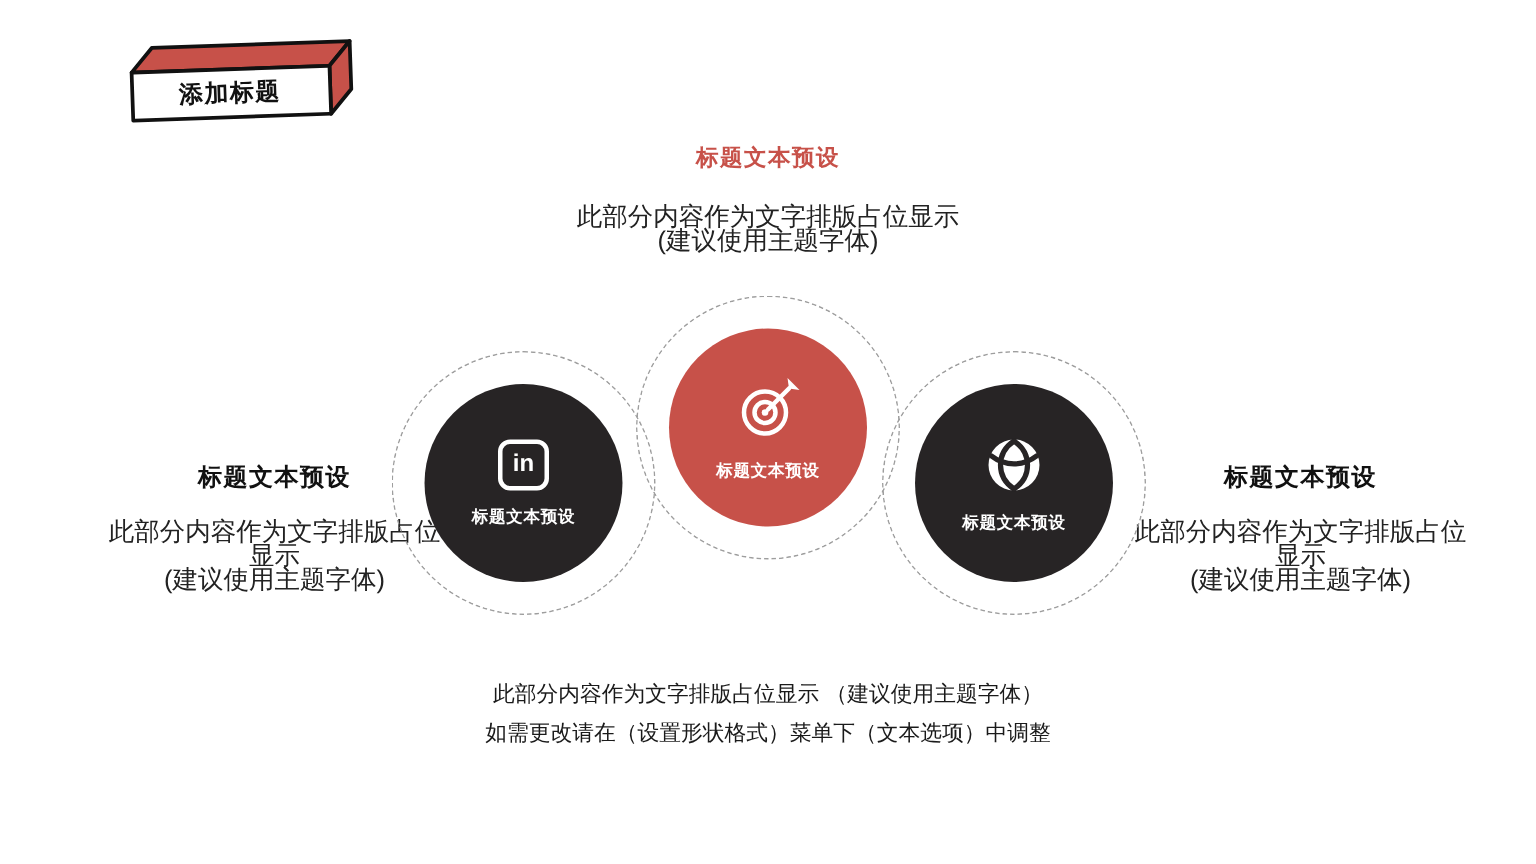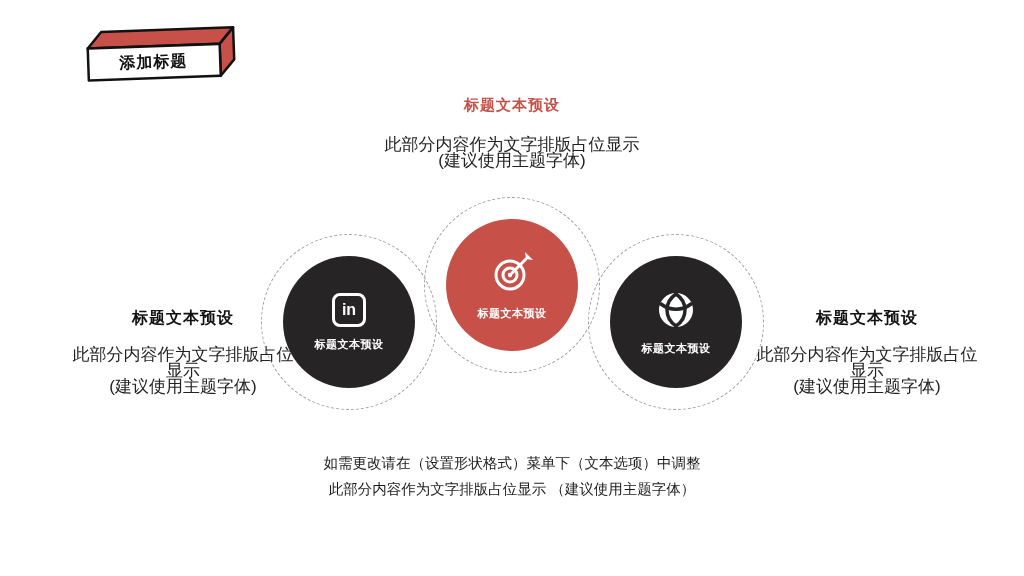--- a/index.html
+++ b/index.html
@@ -145,15 +145,15 @@
         <path d="M21,5 C 9,13 9,29 21,37"></path>
         <path d="M21,5 C 33,13 33,29 21,37"></path>
         <path d="M6,15 C 15,22 27,22 36,15"></path>
       </g>
     </svg>
     <div class="node-label">标题文本预设</div>
   </div>
 </div>
 
 <div class="abs bottom-section">
+  <div class="bottom-line">此部分内容作为文字排版占位显示 （建议使用主题字体）</div>
   <div class="bottom-line">如需更改请在（设置形状格式）菜单下（文本选项）中调整</div>
-  <div class="bottom-line">此部分内容作为文字排版占位显示 （建议使用主题字体）</div>
 </div>
 
 </body></html>

